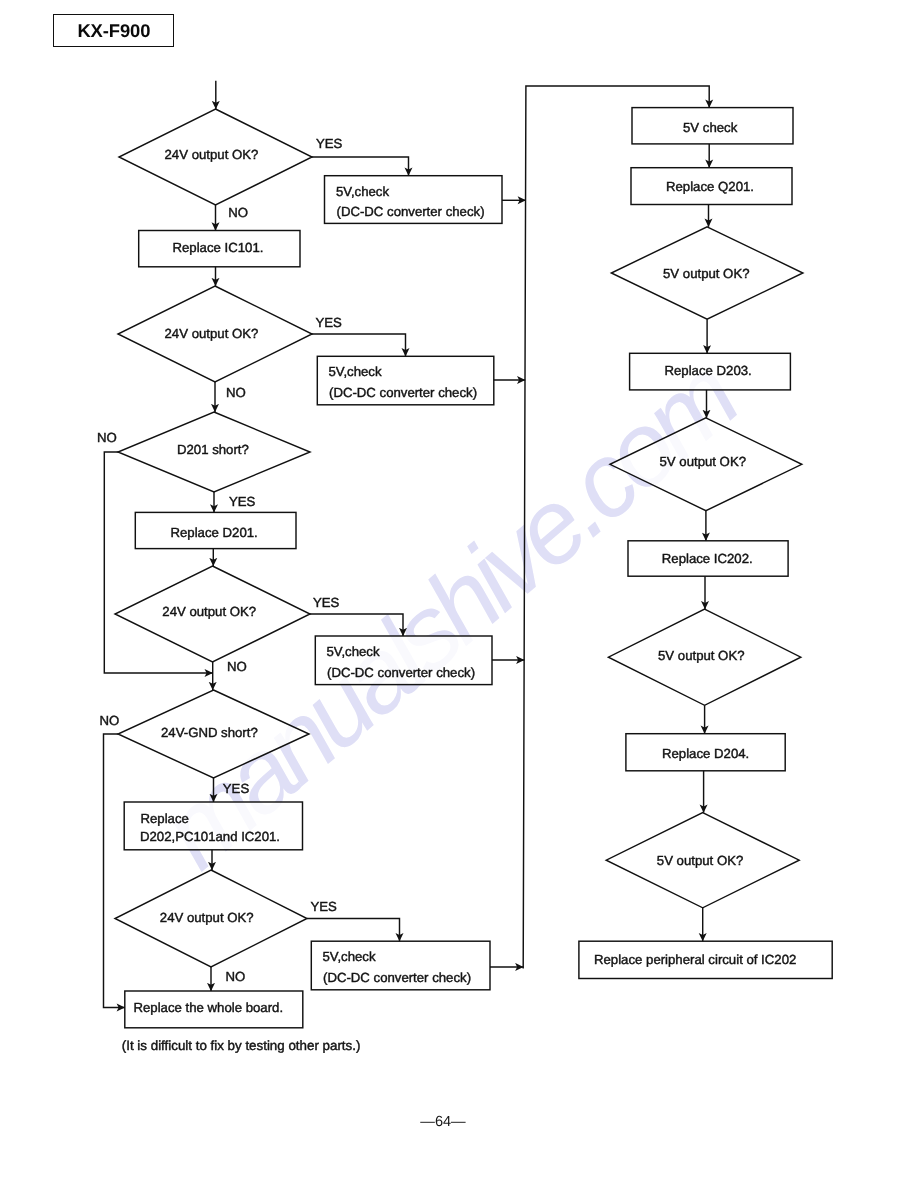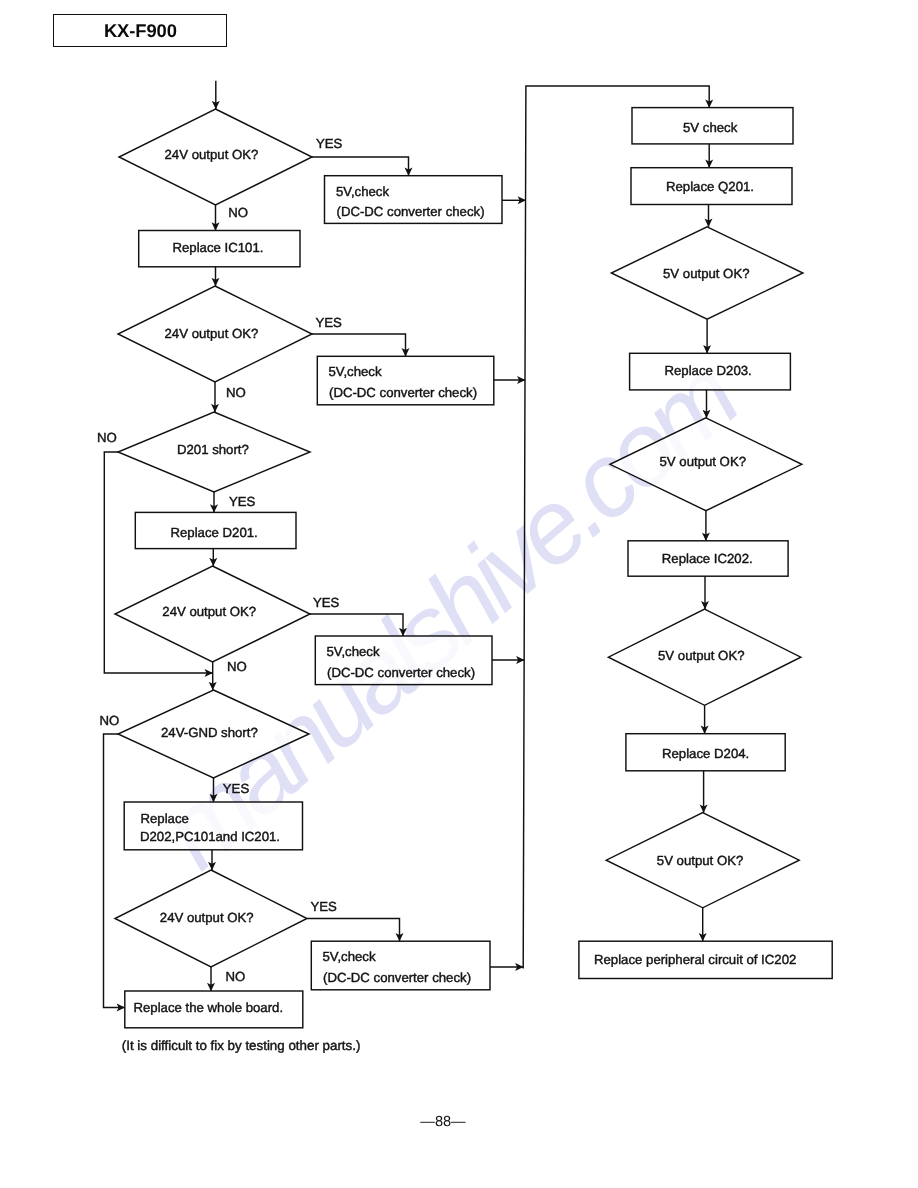--- a/index.html
+++ b/index.html
@@ -2,21 +2,21 @@
 <html><head>
 <meta charset="utf-8">
 <title>KX-F900 Service Manual Page 74</title>
 <style>
   html,body{margin:0;padding:0;background:#ffffff;}
   body{width:918px;height:1188px;position:relative;overflow:hidden;
        font-family:"Liberation Sans",sans-serif;-webkit-font-smoothing:antialiased;text-rendering:geometricPrecision;}
   #page{position:absolute;inset:0;width:918px;height:1188px;background:#ffffff;}
 
   
-  #badge{position:absolute;left:53.4px;top:14.4px;width:174px;height:32.8px;
+  #badge{position:absolute;left:53.4px;top:14.4px;width:121px;height:32.8px;
          border:1.6px solid #111;background:#fff;box-sizing:border-box;}
   #badge span{position:absolute;left:0;right:0;top:50%;transform:translateY(-52%);
         text-align:center;font-weight:bold;font-size:18.4px;letter-spacing:-0.1px;color:#0a0a0a;}
 
   svg#chart{position:absolute;left:0;top:0;}
   svg#chart .sh{fill:rgba(255,255,255,0.80);stroke:#111;stroke-width:1.45;}
   svg#chart .ln{fill:none;stroke:#111;stroke-width:1.45;}
   svg#chart text{fill:#131313;font-family:"Liberation Sans",sans-serif;
     stroke:#131313;stroke-width:0.42;paint-order:stroke fill;}
   svg#chart .lbl{font-size:13.2px;}
@@ -155,14 +155,14 @@
 <text class="lbl" x="662" y="757.5" text-anchor="start">Replace D204.</text>
 <text class="lbl" x="656.8" y="864.9" text-anchor="start">5V output OK?</text>
 <text class="lbl" x="594" y="964.2" text-anchor="start">Replace peripheral circuit of IC202</text>
 </g>
   </svg>
 
   <div id="wm">
     <span>manualshive.com</span>
   </div>
 
-  <div id="pageno">—88—</div>
+  <div id="pageno">—64—</div>
 </div>
 
 </body></html>

